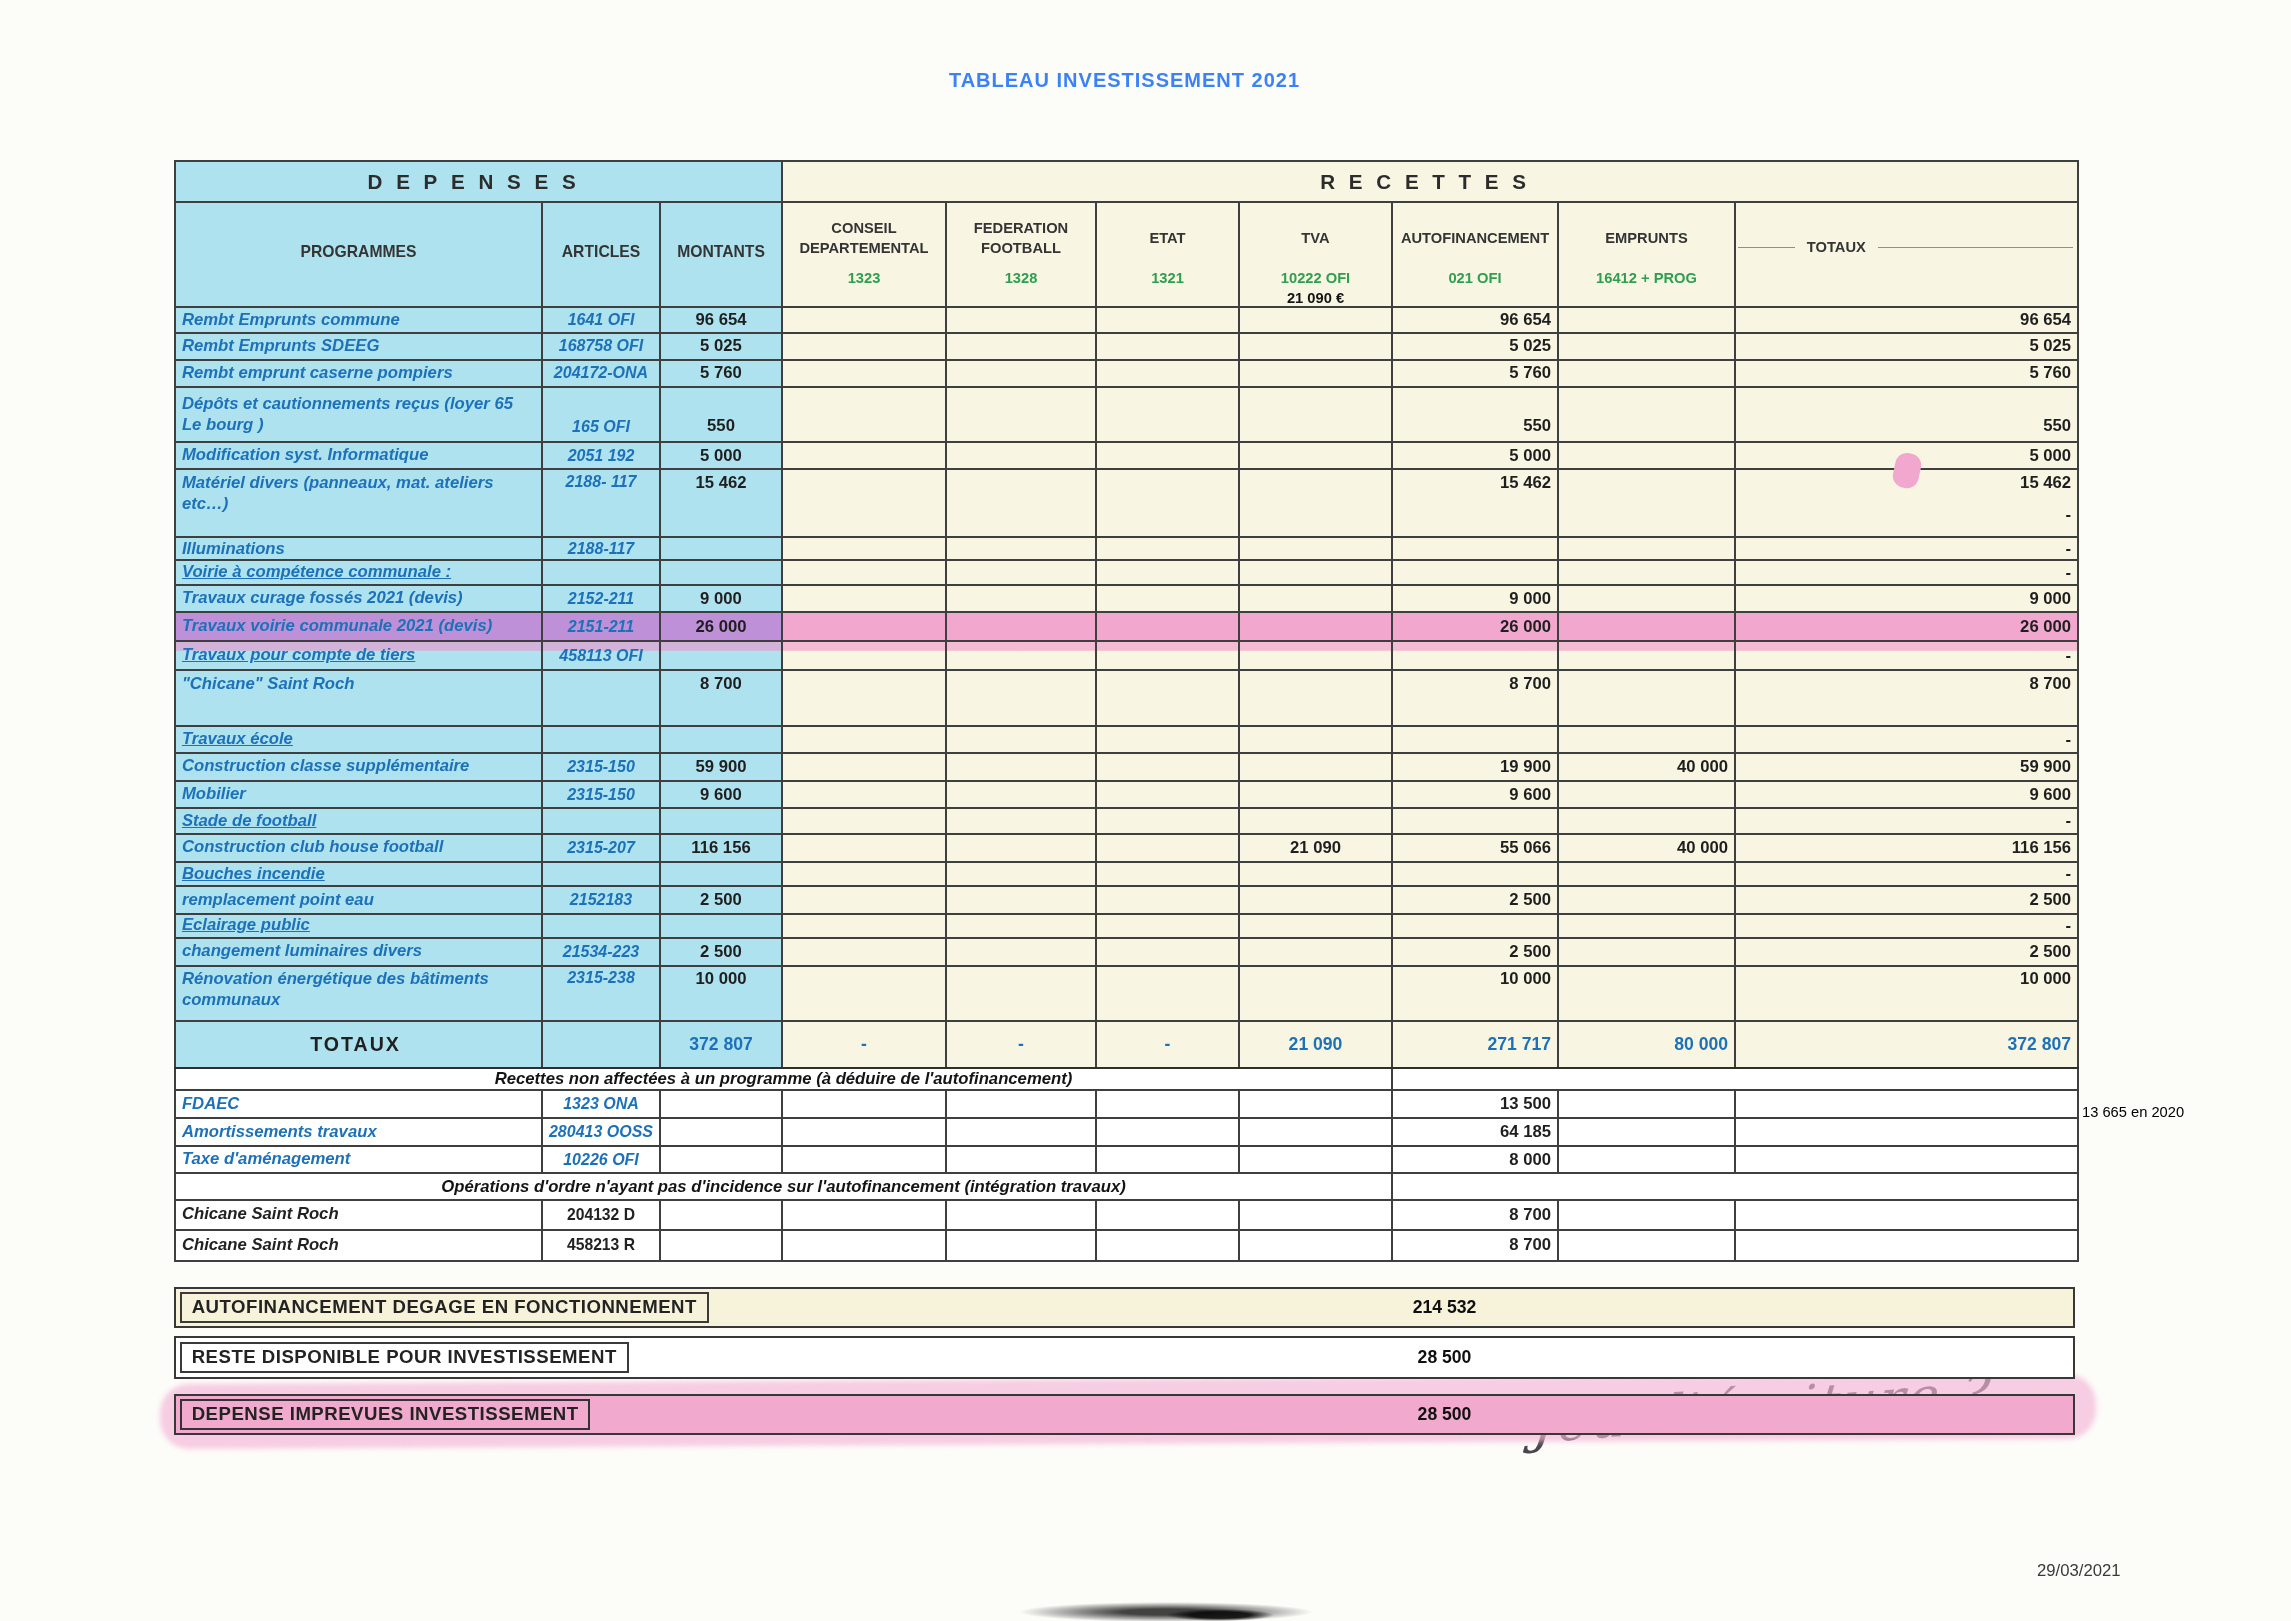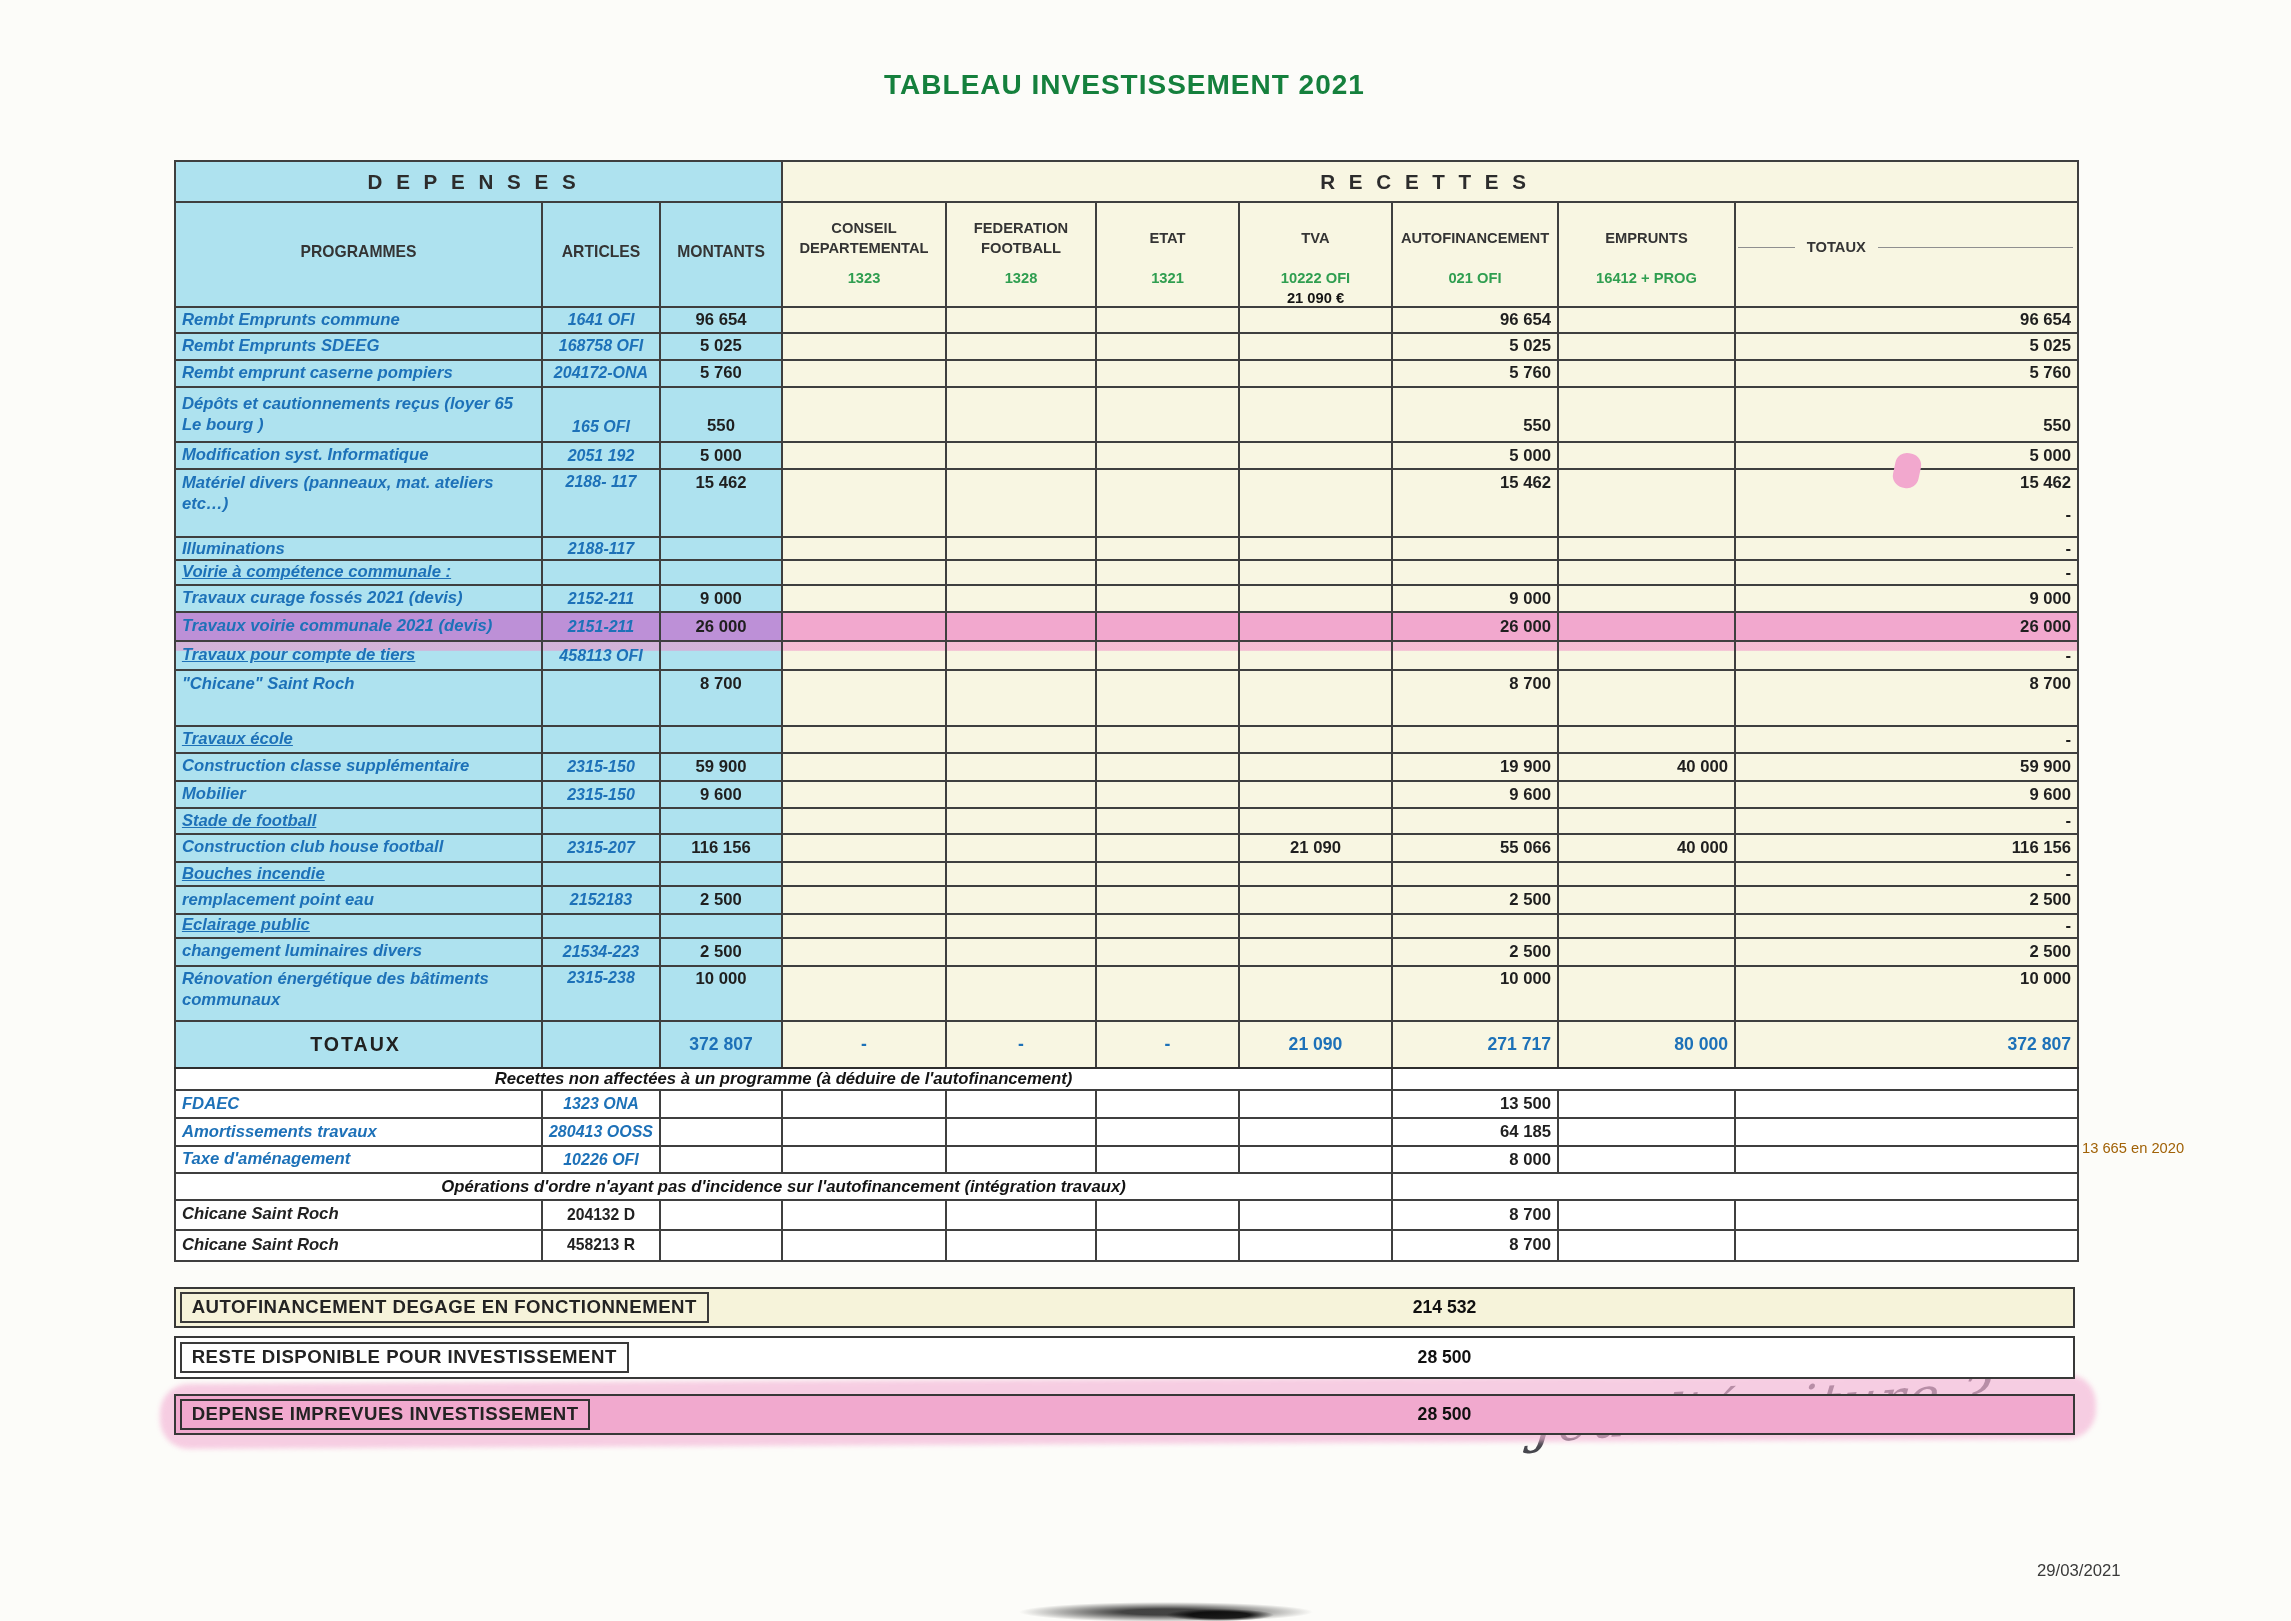--- a/index.html
+++ b/index.html
@@ -5,21 +5,21 @@
 <style>
   :root{
     --blue:#aee2ef; --yel:#f8f6e2; --bt:#1d71b8; --grn:#2f9e50;
     --bd:#3f3f3f; --ink:#1f1f1f;
   }
   html,body{margin:0;padding:0;}
   body{background:#e8e8e6;font-family:"Liberation Sans",sans-serif;}
   .page{position:relative;width:2292px;height:1621px;background:#fcfcf9;overflow:hidden;}
 
   .title{position:absolute;left:174px;top:69px;width:1901px;text-align:center;
-    font-size:28px;font-weight:700;letter-spacing:1px;color:#15803d;}
+    font-size:20px;font-weight:700;letter-spacing:1px;color:#3b82f6;}
 
   .sheet{position:absolute;left:174px;top:160px;width:1901px;}
 
   table.main{border-collapse:collapse;table-layout:fixed;width:1901px;border:2.9px solid #2e2e2e;}
   table.main th,table.main td{border:2px solid var(--bd);padding:0 5.9px;overflow:hidden;}
 
   
   tr.band th{height:39px;font-size:20.6px;font-weight:700;letter-spacing:13.7px;color:#2c2c2c;text-align:center;}
   .cb{background:var(--blue);}
   .cy{background:var(--yel);}
@@ -86,21 +86,21 @@
   .banner.b2{margin-top:7.8px;height:43px;}
   .banner.b3{margin-top:15px;background:#f1a9ce;}
   .blabel{border:2px solid #3a3a3a;margin-left:3.9px;padding:2px 9.8px 2.9px;font-weight:700;font-size:18.6px;letter-spacing:0.5px;color:#232323;white-space:nowrap;}
   .banner.b3 .blabel{border-color:#333;}
   .bvalue{position:absolute;left:1190px;width:157px;text-align:center;font-weight:700;font-size:17.6px;color:#101010;}
   .pink-under{position:absolute;left:-15.7px;top:-17.6px;width:1936px;height:65px;background:#f4b4d6;opacity:.65;
     border-radius:29px;transform:rotate(-.3deg);filter:blur(2.9px);z-index:-1;}
   .banner-wrap{position:relative;z-index:1;}
 
   
-  .ann-fdaec{position:absolute;left:2082px;top:1140px;font-size:14.7px;color:#a16207;width:206px;}
+  .ann-fdaec{position:absolute;left:2082px;top:1104px;font-size:14.7px;color:#000000;width:206px;}
   .ann-date{position:absolute;left:2037px;top:1561px;font-size:16.7px;color:#3a3a3a;}
   .handwriting{position:absolute;left:1534px;top:1374px;width:549px;
     font-family:"DejaVu Serif",serif;font-style:italic;font-size:53px;color:#34343c;
     transform:rotate(-4deg) skewX(-10deg);letter-spacing:2.9px;opacity:.9;white-space:nowrap;}
   .hl-tail{position:absolute;left:1894px;top:453px;width:25.5px;height:35px;background:#f2a8ce;
     border-radius:11.8px;transform:rotate(12deg);}
   .smudge{position:absolute;left:1019px;top:1602px;width:294px;height:19.6px;opacity:.8;
     background:radial-gradient(closest-side,#141414 30%,rgba(0,0,0,0));}
   .smudge2{position:absolute;left:1166px;top:1609px;width:108px;height:11.8px;opacity:.9;
     background:radial-gradient(closest-side,#0a0a0a 55%,rgba(0,0,0,0));}

